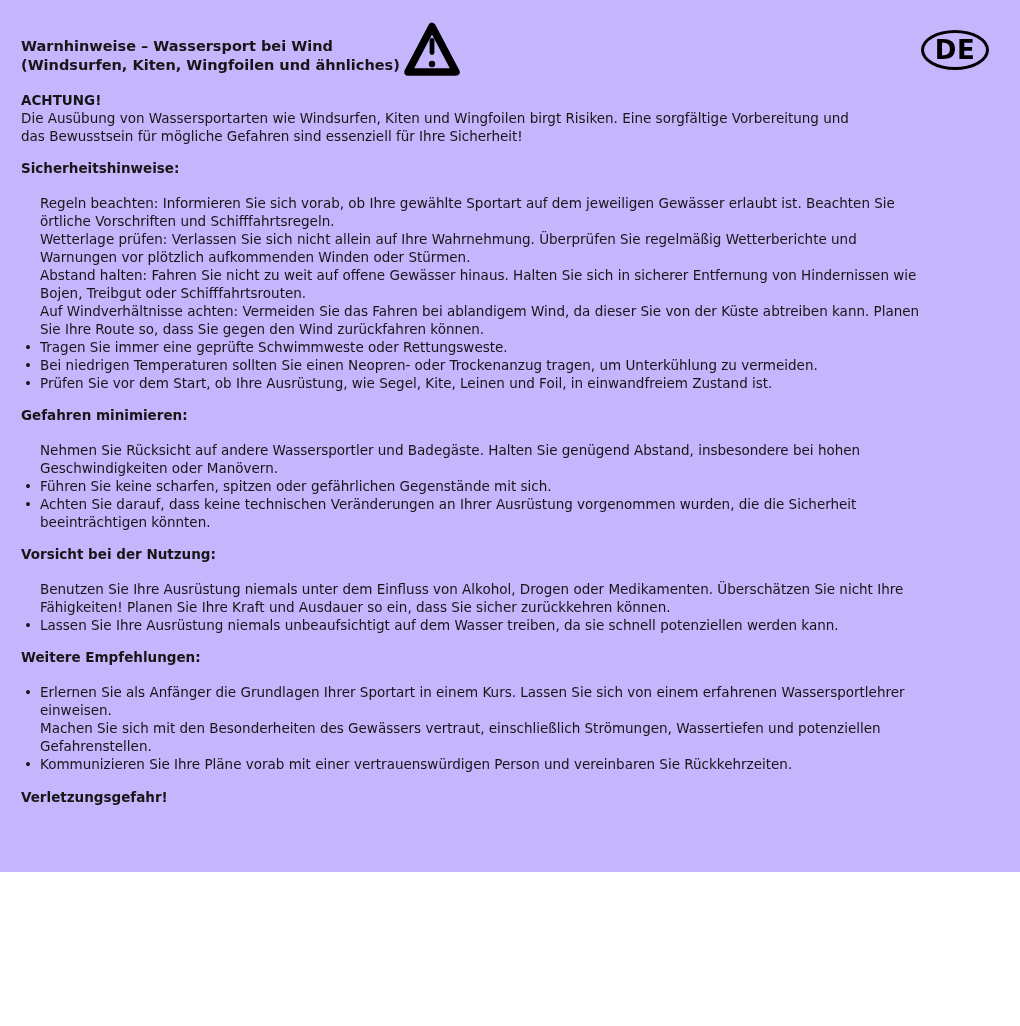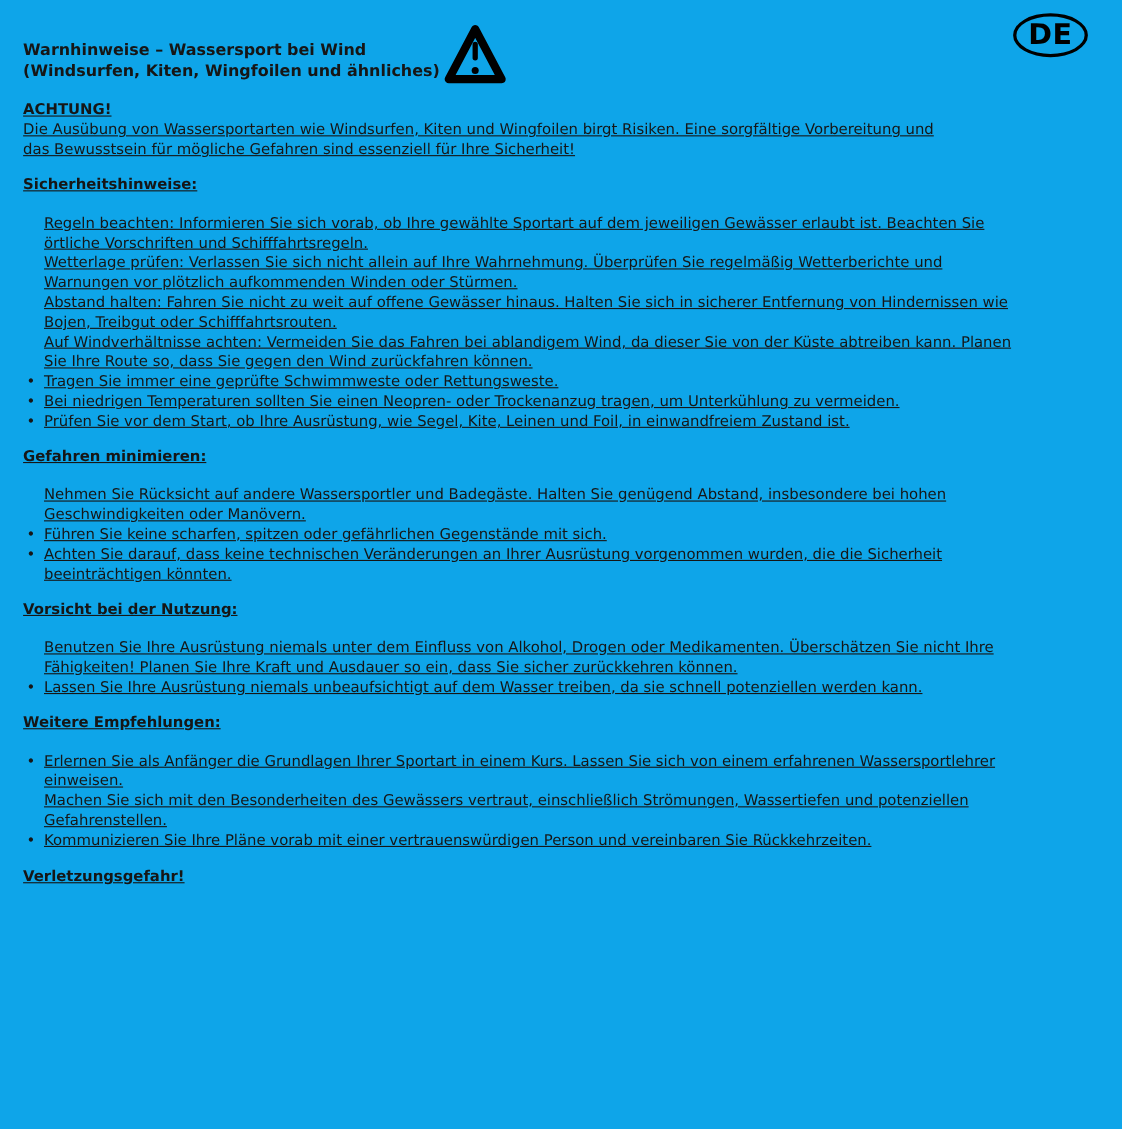--- a/index.html
+++ b/index.html
@@ -1,47 +1,46 @@
 <!DOCTYPE html>
 <html><head>
 <meta charset="utf-8">
 <style>
   html, body { margin: 0; padding: 0; background: #ffffff; }
   .page {
     position: relative;
     width: 1020px;
-    height: 1026px;
-    background: #0ea5e9;
+    height: 872px;
+    background: #c4b5fd;
     font-family: "DejaVu Sans", "Liberation Sans", sans-serif;
     font-size: 13.5px;
     line-height: 18px;
     color: #161616;
     overflow: hidden;
-    text-decoration: underline;
   }
   .header { position: relative; height: 73px; }
   .title {
     position: absolute;
     left: 21px;
     top: 37px;
     font-weight: bold;
     font-size: 14.5px;
     line-height: 18.5px;
     white-space: nowrap;
   }
   .warn-tri {
     position: absolute;
     left: 402px;
     top: 21px;
     width: 60px;
     height: 57px;
   }
   .lang-badge {
     position: absolute;
-    top: 12px;
+    top: 30px;
     right: 31px;
     width: 68px;
     height: 40px;
     box-sizing: border-box;
     border: 3.5px solid #000000;
     border-radius: 50%;
     display: flex;
     align-items: center;
     justify-content: center;
   }

